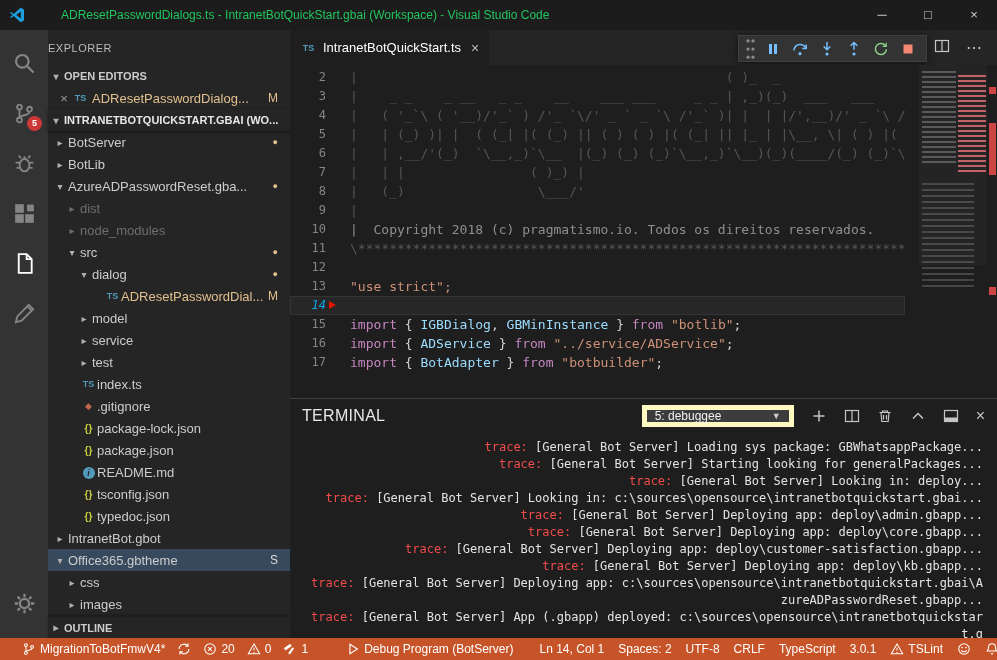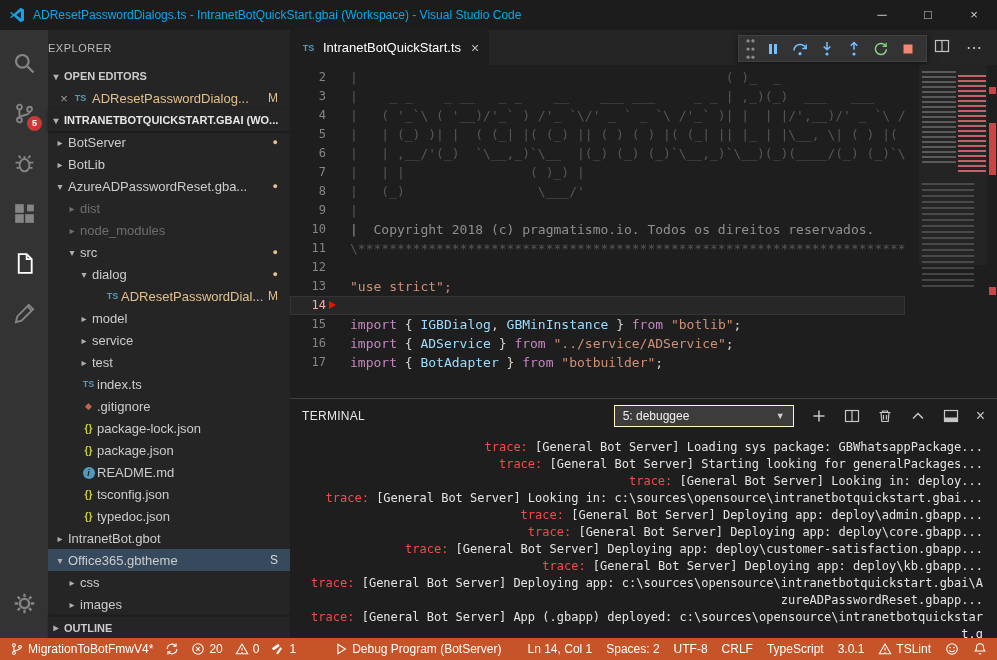--- a/index.html
+++ b/index.html
@@ -3,21 +3,21 @@
 <meta charset="utf-8">
 <style>
   * { box-sizing: border-box; margin: 0; padding: 0; }
   html,body { width: 997px; height: 660px; overflow: hidden; background:#1e1e1e;
     font-family: "Liberation Sans", sans-serif; }
   .window { width: 997px; height: 660px; display:flex; flex-direction:column; }
 
   
   .titlebar { height:30px; background:#1c1c1c; display:flex; align-items:center; padding-left:9px; flex:none; }
   .vsc-logo { width:16px; height:16px; margin-right:8px; display:flex; }
-  .title-text { color:#0ea5e9; font-size:12px; white-space:nowrap; }
+  .title-text { color:#22c55e; font-size:12px; white-space:nowrap;margin-left:28px; }
   .win-controls { margin-left:auto; display:flex; height:30px; }
   .wc { width:46px; text-align:center; line-height:30px; color:#cccccc; font-size:13px; }
 
   
   .main { flex:1; display:flex; min-height:0; }
 
   
   .activitybar { width:48px; background:#333333; display:flex; flex-direction:column; padding-top:8px; flex:none; }
   .ab-item { height:50px; display:flex; align-items:center; justify-content:center; color:#858585; position:relative; }
   .ab-item.active { color:#ffffff; }
@@ -71,21 +71,21 @@
 
   .editor { height:333px; position:relative; background:#1e1e1e; overflow:hidden; flex:none; }
   .code-lines { position:absolute; left:0; right:92px; top:0; bottom:0; padding-top:3px; overflow:hidden; }
   .code-line { height:19px; line-height:19px; display:flex; font-family:"DejaVu Sans Mono", monospace; font-size:13px; white-space:pre; }
   .ln { width:36px; flex:none; text-align:right; color:#858585; font-size:12px; }
   .gut2 { width:24px; flex:none; position:relative; }
   .gut2.marker::after { content:''; position:absolute; left:3px; top:5px;
     border-left:7px solid #e51400; border-top:4px solid transparent; border-bottom:4px solid transparent; }
   .code { flex:1; overflow:hidden; }
   .code-line.current { background:rgba(219,219,219,0.05); box-shadow:inset 0 0 0 1px #343434; }
-  .code-line.current .ln { color:#fca5a5; }
+  .code-line.current .ln { color:#0ea5e9;font-style:italic; }
   .tok-cmt { color:#55555c; }
   .tok-cmtb { color:#8f8f8f; }
   .tok-kw { color:#c586c0; }
   .tok-id { color:#9cdcfe; }
   .tok-str { color:#ce9178; }
   .tok-pn { color:#d4d4d4; }
 
   .minimap { position:absolute; top:0; right:10px; width:68px; bottom:0; }
   .mm-view { position:absolute; left:0; right:0; top:0; height:200px; background:rgba(130,130,130,0.07); }
   .mm-a { position:absolute; left:3px; top:6px; width:34px; height:92px;
@@ -93,36 +93,36 @@
   .mm-b { position:absolute; right:1px; top:10px; width:28px; height:98px;
     background:repeating-linear-gradient(to bottom, rgba(224,108,117,0.85) 0 2px, transparent 2px 5px); }
   .mm-c { position:absolute; left:3px; top:118px; width:52px; height:106px;
     background:repeating-linear-gradient(to bottom, rgba(170,170,170,0.28) 0 2px, transparent 2px 6px); }
   .overview-ruler { position:absolute; top:0; right:0; width:9px; bottom:0; }
   .ovr-mark { position:absolute; right:1px; width:7px; background:#cc4444; }
 
   
   .panel { height:240px; background:#1e1e1e; border-top:1px solid #404040; display:flex; flex-direction:column; flex:none; }
   .panel-header { height:33px; display:flex; align-items:center; padding:0 12px; flex:none; }
-  .panel-tab { font-size:12px; color:#e7e7e7; letter-spacing:0.3px; }
+  .panel-tab { font-size:16px; color:#e7e7e7; letter-spacing:0.3px; }
   .panel-right { margin-left:auto; display:flex; align-items:center; gap:17px; color:#c5c5c5; }
-  .term-select { width:180px; height:22px; background:#3c3c3c; border:1px solid #fef9c3; display:flex; align-items:center;
+  .term-select { width:152px; height:22px; background:#3c3c3c; border:5px solid #fef9c3; display:flex; align-items:center;
     padding:0 8px; font-size:12px; color:#f0f0f0; }
   .sel-arrow { margin-left:auto; font-size:9px; color:#cccccc; }
   .ph-icon { display:flex; align-items:center; }
   .ph-icon svg { width:16px; height:16px; }
   .ph-close { font-size:16px; line-height:16px; }
   .terminal-body { flex:1; overflow:hidden; padding:7px 14px 0; font-family:"DejaVu Sans Mono", monospace;
     font-size:12px; line-height:17px; color:#e3e3e3; }
   .term-line { white-space:pre-wrap; word-break:break-all;text-align:right; }
   .trace { color:#f14c4c; }
 
   
   .statusbar { height:22px; background:#c75328; color:#ffffff; display:flex; align-items:center;
-    font-size:12px; padding:0 10px; flex:none;text-align:right; }
+    font-size:12px; padding:0 22px; flex:none;text-align:right; }
   .sb-item { display:flex; align-items:center; gap:4px; margin-right:12px; white-space:nowrap; }
   .sb-item svg { width:14px; height:14px; }
   .sb-debug { margin-left:26px; }
   .sb-right { margin-left:auto; display:flex; align-items:center; }
   .sb-right .sb-item { margin-right:0; margin-left:14px; }
   .glyph { font-size:13px; line-height:13px; }
 </style>
 </head>
 <body>
 

